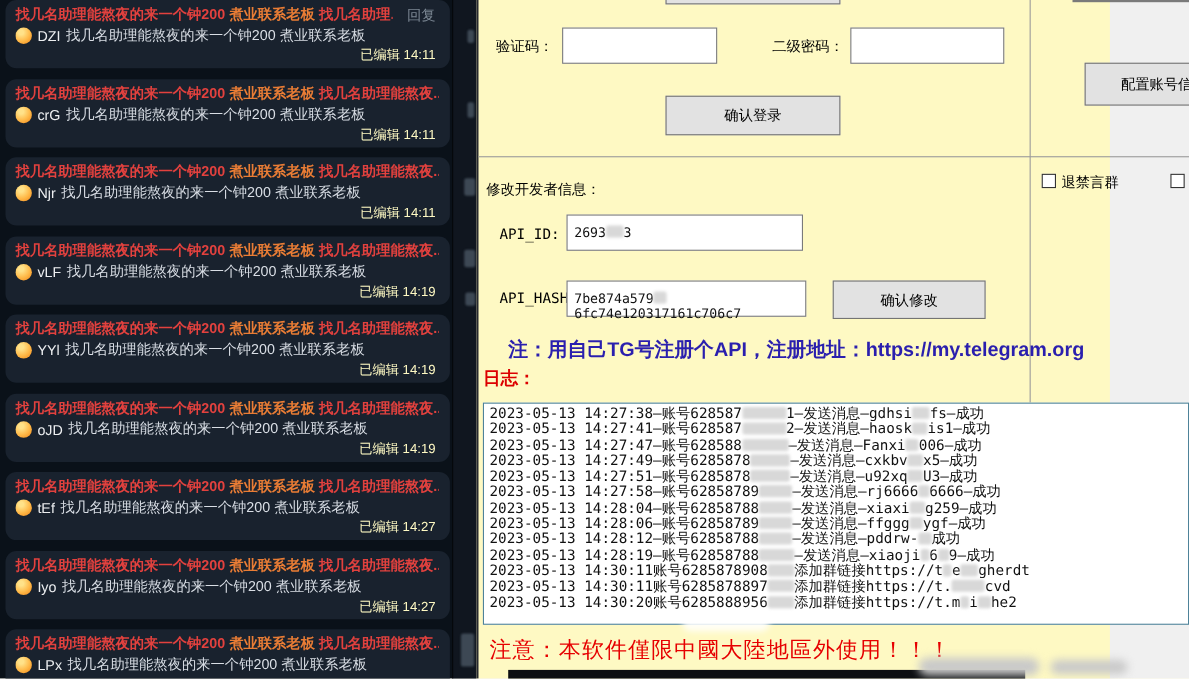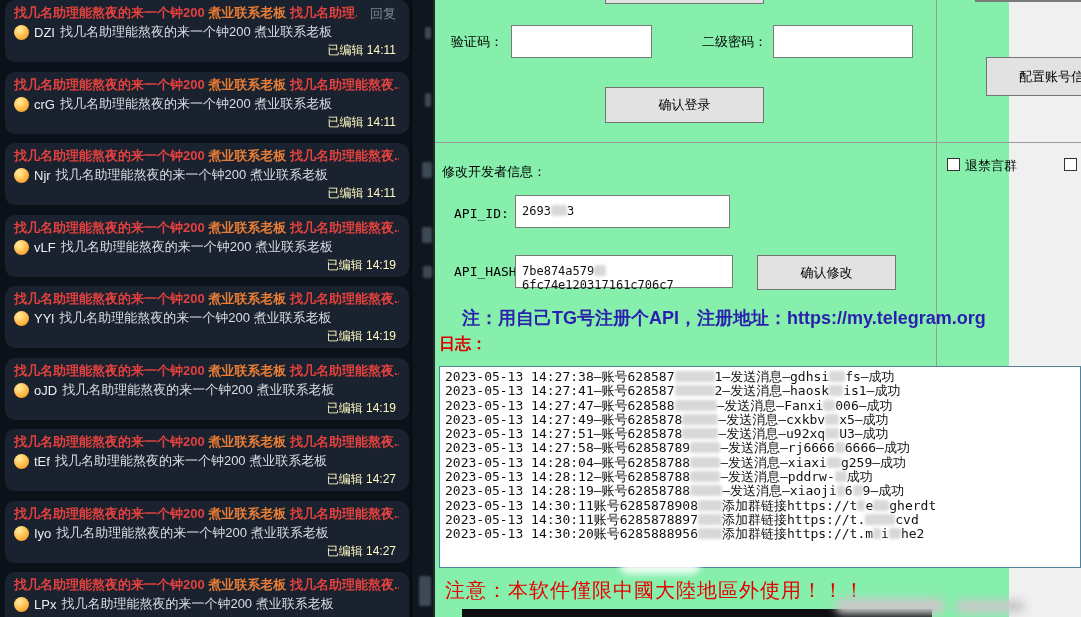--- a/index.html
+++ b/index.html
@@ -19,21 +19,21 @@
   .reply{position:absolute;right:13px;top:5px;color:#7b8793;font-size:13px;cursor:pointer;}
   .chat-msg{position:absolute;left:9px;top:23px;right:10px;font-size:13px;white-space:nowrap;overflow:hidden;
             display:flex;align-items:center;gap:5px;}
   .emoji-avatar{width:15px;height:15px;border-radius:50%;flex:0 0 auto;
       background:radial-gradient(circle at 35% 30%, #ffe289 15%, #ffb948 55%, #f08a1d 95%);}
   .chat-name{color:#eceef0;}
   .chat-text{color:#d9dee5;}
   .chat-time{position:absolute;right:13px;top:42px;color:#fef9c3;font-size:12px;}
 
   
-  .right-panel{position:absolute;left:433px;top:0;width:576px;height:617px;background:#86efac;
+  .right-panel{position:absolute;left:433px;top:0;width:576px;height:617px;background:#fef9c3;
                border-left:2px solid #26292e;box-sizing:border-box;}
   .lab{position:absolute;font-size:13px;color:#000;white-space:nowrap;}
   .tbox{position:absolute;background:#fff;border:1px solid #7a7a7a;box-sizing:border-box;
         font-family:"DejaVu Sans Mono",monospace;font-size:12px;color:#111;padding:8px 4px 0 6px;}
   input.tbox{padding:0 4px;}
   .btn{position:absolute;background:#e2e2e2;border:1px solid #747474;box-sizing:border-box;
        font-size:13px;color:#000;text-align:center;cursor:pointer;overflow:hidden;}
   .vdiv{position:absolute;left:501px;top:0;width:1px;height:366px;background:#9b9b9b;}
   .hdiv{position:absolute;left:0;top:142px;width:648px;height:1px;background:#9b9b9b;}
   .sliver-top-right{position:absolute;left:540px;top:0;width:108px;height:2px;background:#7a7a7a;}
@@ -194,20 +194,21 @@
     <div class="log-label">日志：</div>
 
     <div class="log-box">
         <div class="log-line"><span>2023-05-13 14:27:38—账号628587</span><span class="blur" style="width: 40px;"></span><span>1—发送消息—gdhsi</span><span class="blur" style="width: 16px;"></span><span>fs—成功</span></div>
         <div class="log-line"><span>2023-05-13 14:27:41—账号628587</span><span class="blur" style="width: 40px;"></span><span>2—发送消息—haosk</span><span class="blur" style="width: 14px;"></span><span>is1—成功</span></div>
         <div class="log-line"><span>2023-05-13 14:27:47—账号628588</span><span class="blur" style="width: 42px;"></span><span>—发送消息—Fanxi</span><span class="blur" style="width: 12px;"></span><span>006—成功</span></div>
         <div class="log-line"><span>2023-05-13 14:27:49—账号6285878</span><span class="blur" style="width: 36px;"></span><span>—发送消息—cxkbv</span><span class="blur" style="width: 14px;"></span><span>x5—成功</span></div>
         <div class="log-line"><span>2023-05-13 14:27:51—账号6285878</span><span class="blur" style="width: 36px;"></span><span>—发送消息—u92xq</span><span class="blur" style="width: 14px;"></span><span>U3—成功</span></div>
         <div class="log-line"><span>2023-05-13 14:27:58—账号62858789</span><span class="blur" style="width: 30px;"></span><span>—发送消息—rj6666</span><span class="blur" style="width: 10px;"></span><span>6666—成功</span></div>
         <div class="log-line"><span>2023-05-13 14:28:04—账号62858788</span><span class="blur" style="width: 30px;"></span><span>—发送消息—xiaxi</span><span class="blur" style="width: 14px;"></span><span>g259—成功</span></div>
+        <div class="log-line"><span>2023-05-13 14:28:06—账号62858789</span><span class="blur" style="width: 30px;"></span><span>—发送消息—ffggg</span><span class="blur" style="width: 12px;"></span><span>ygf—成功</span></div>
         <div class="log-line"><span>2023-05-13 14:28:12—账号62858788</span><span class="blur" style="width: 30px;"></span><span>—发送消息—pddrw-</span><span class="blur" style="width: 12px;"></span><span>成功</span></div>
         <div class="log-line"><span>2023-05-13 14:28:19—账号62858788</span><span class="blur" style="width: 32px;"></span><span>—发送消息—xiaoji</span><span class="blur" style="width: 8px;"></span><span>6</span><span class="blur" style="width: 10px;"></span><span>9—成功</span></div>
         <div class="log-line"><span>2023-05-13 14:30:11账号6285878908</span><span class="blur" style="width: 24px;"></span><span>添加群链接https://t</span><span class="blur" style="width: 8px;"></span><span>e</span><span class="blur" style="width: 16px;"></span><span>gherdt</span></div>
         <div class="log-line"><span>2023-05-13 14:30:11账号6285878897</span><span class="blur" style="width: 24px;"></span><span>添加群链接https://t.</span><span class="blur" style="width: 30px;"></span><span>cvd</span></div>
         <div class="log-line"><span>2023-05-13 14:30:20账号6285888956</span><span class="blur" style="width: 24px;"></span><span>添加群链接https://t.m</span><span class="blur" style="width: 8px;"></span><span>i</span><span class="blur" style="width: 12px;"></span><span>he2</span></div>
       </div>
 
     <div class="white-smear" style="left:185px;top:556px;width:80px;height:18px;"></div>
 
     <div class="warning">注意：本软件僅限中國大陸地區外使用！！！</div>

